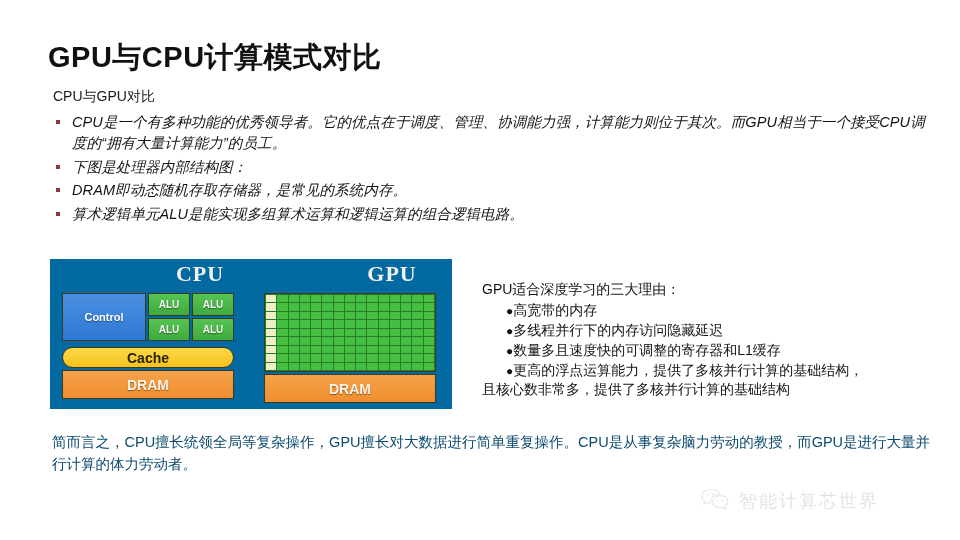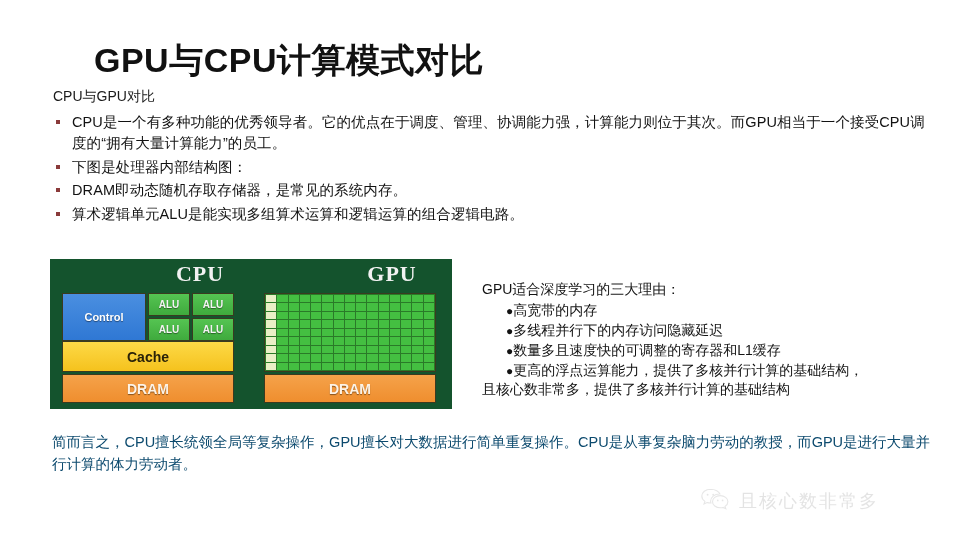--- a/index.html
+++ b/index.html
@@ -17,27 +17,26 @@
     height: 540px;
     background: #ffffff;
     overflow: hidden;
   }
 
   
   .slide-title {
     position: absolute;
     left: 48px;
     top: 42px;
-    font-size: 34px;
+    font-size: 29px;
     font-weight: bold;
     color: #111111;
     letter-spacing: 0.5px;
     white-space: nowrap;
     line-height: 1.1;
-    margin-left: 46px;
   }
   .slide-subtitle {
     position: absolute;
     left: 53px;
     top: 88px;
     font-size: 14px;
     color: #1a1a1a;
     white-space: nowrap;
     text-align: center;
   }
@@ -66,30 +65,31 @@
     height: 4px;
     background: #8a3a3a;
     margin-left: 4px;
   }
   .bullet-text {
     flex: 1 1 auto;
     font-size: 14.5px;
     line-height: 1.48;
     color: #121212;
     letter-spacing: 0.1px;
+    font-style: italic;
   }
 
   
   .diagram {
     position: absolute;
     left: 50px;
     top: 259px;
     width: 402px;
     height: 150px;
-    background: #14532d;
+    background: #0369a1;
     overflow: hidden;
   }
   .diag-label {
     position: absolute;
     top: 2px;
     font-family: "Liberation Serif", "DejaVu Serif", serif;
     font-size: 22px;
     font-weight: bold;
     color: #f2f2f2;
     text-align: center;
@@ -132,26 +132,27 @@
     grid-template-columns: 1fr 1fr;
     grid-template-rows: 1fr 1fr;
     gap: 2px;
   }
   .cell-alu {
     background: linear-gradient(180deg,#55c452 0%,#3faa3d 100%);
     font-size: 10px;
     color: #f4f4f4;
   }
   .cell-cache {
-    margin-top: 0;
-    height: 31px;
+    margin-top: 6px;
+    height: 21px;
     background: linear-gradient(180deg,#fdd947 0%,#f5c21d 100%);
     color: #2a2208;
     font-size: 14px;
     text-shadow: none;
+    border-radius: 12px;
   }
   .cell-dram {
     margin-top: 2px;
     height: 29px;
     background: linear-gradient(180deg,#f5a24a 0%,#ef8e2e 100%);
     color: #fdf3e6;
     font-size: 14px;
   }
 
   .gpu-block {
@@ -428,16 +429,16 @@
     <span>
       <svg width="30" height="24" viewBox="0 0 30 24" aria-hidden="true">
         <path d="M10.5 2.2C5.6 2.2 1.8 5.3 1.8 9.1c0 2.1 1.2 4 3.1 5.3l-.9 2.6 3.1-1.5c1 .3 2.1.5 3.2.5h.6c-.2-.6-.3-1.2-.3-1.8 0-4 3.9-7.2 8.7-7.2h.6C19.2 4.5 15.3 2.2 10.5 2.2z" fill="none" stroke="#cfcfcf" stroke-width="1.1"></path>
         <circle cx="7.6" cy="7.8" r="0.95" fill="#cfcfcf"></circle>
         <circle cx="13.2" cy="7.8" r="0.95" fill="#cfcfcf"></circle>
         <path d="M20.2 8.6c-4.3 0-7.7 2.7-7.7 6.1 0 3.3 3.4 6.1 7.7 6.1 1 0 1.9-.1 2.8-.4l2.8 1.3-.8-2.3c1.7-1.1 2.9-2.8 2.9-4.7 0-3.4-3.4-6.1-7.7-6.1z" fill="none" stroke="#cfcfcf" stroke-width="1.1"></path>
         <circle cx="17.8" cy="13.4" r="0.85" fill="#cfcfcf"></circle>
         <circle cx="22.6" cy="13.4" r="0.85" fill="#cfcfcf"></circle>
       </svg>
     </span>
-    <span class="wm-text">且核心数非常多</span>
+    <span class="wm-text">智能计算芯世界</span>
   </div>
 
 </div>
 
 </body></html>

